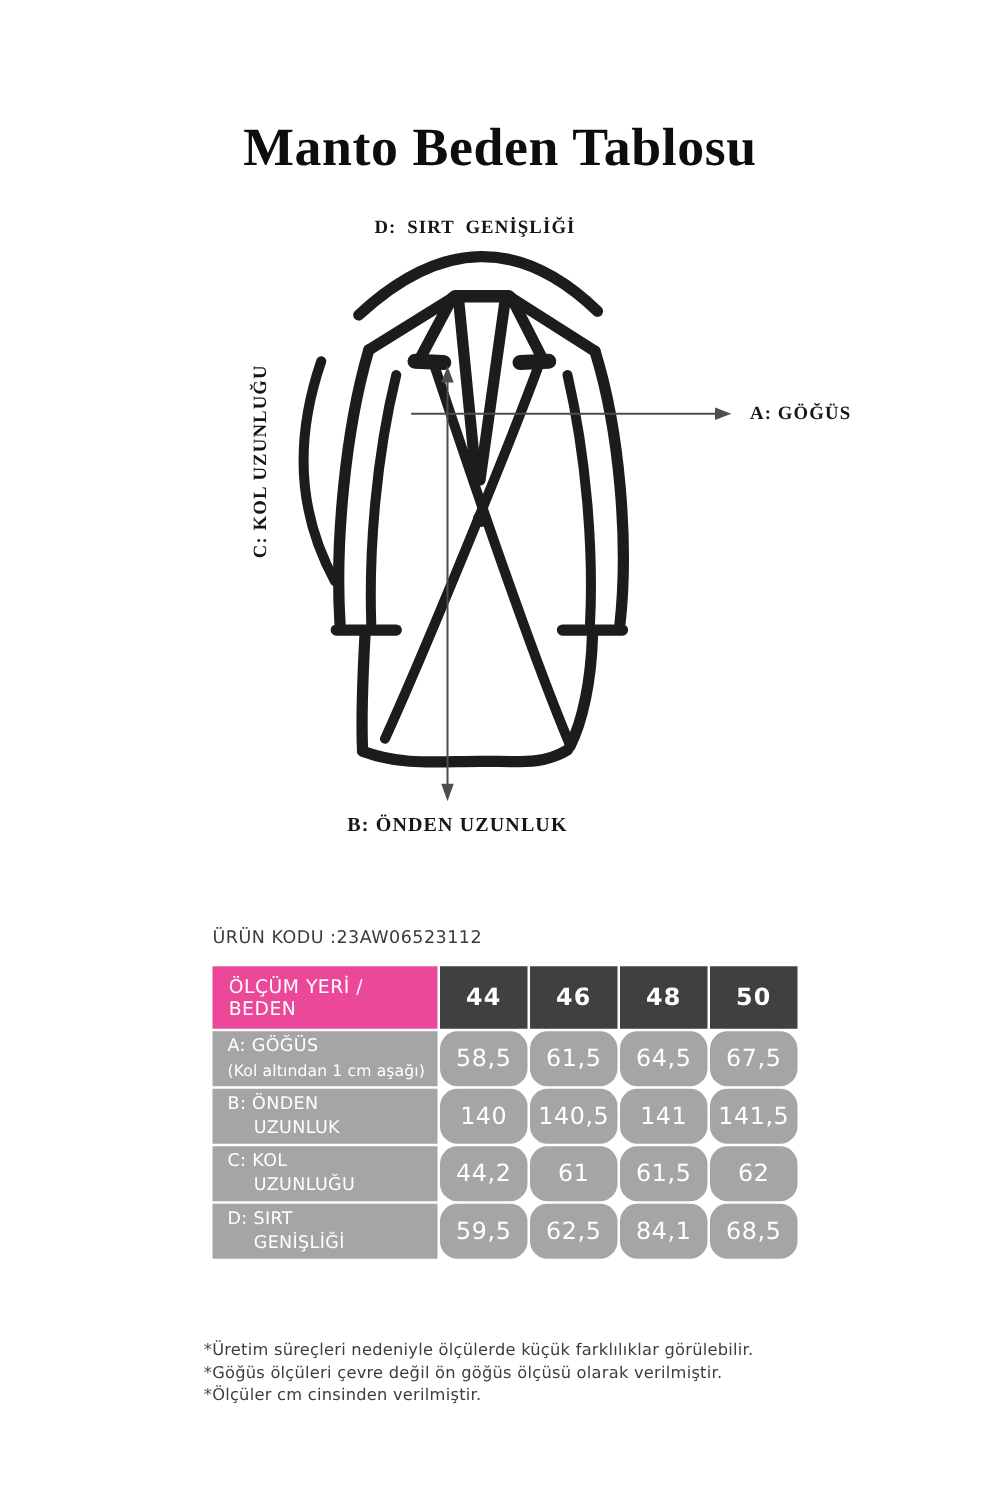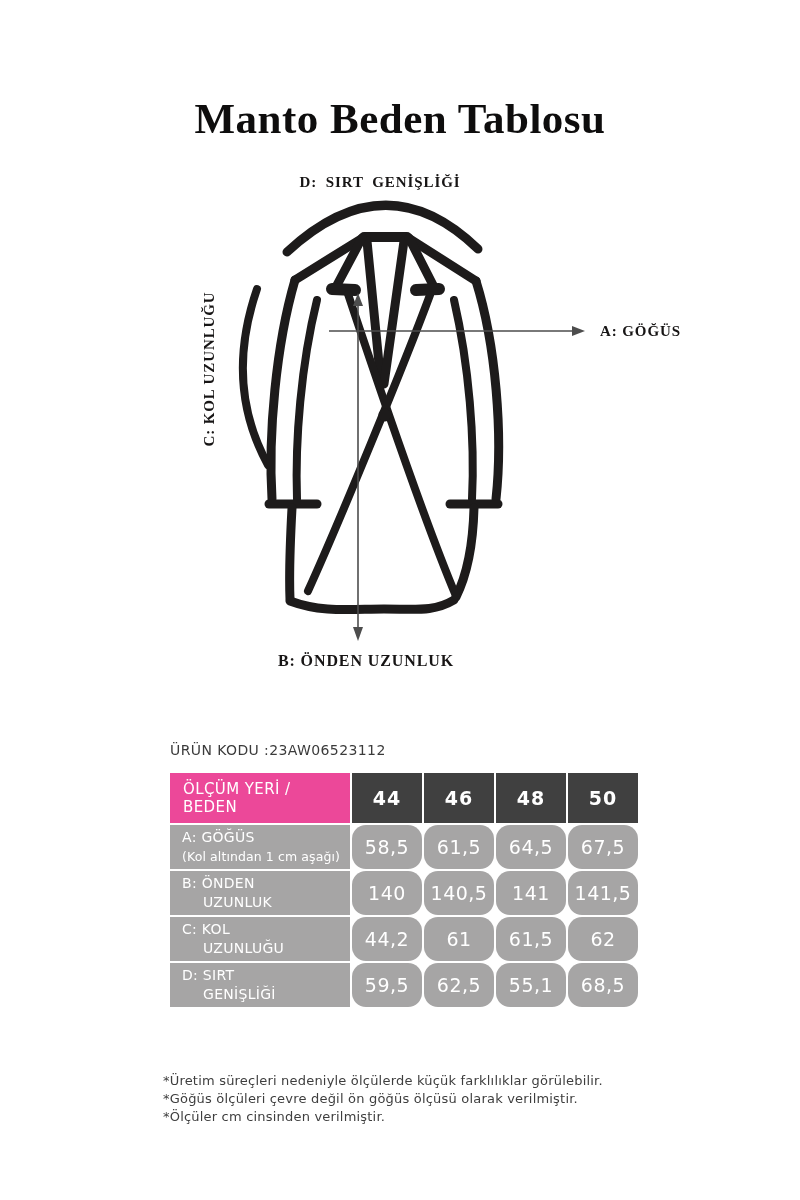--- a/index.html
+++ b/index.html
@@ -149,21 +149,21 @@
       <td class="num">61,5</td>
       <td class="num">62</td>
     </tr>
         <tr>
       <td class="label-cell">
         <span class="line1">D: SIRT</span>
         <span class="line2 indent">GENİŞLİĞİ</span>
       </td>
       <td class="num">59,5</td>
       <td class="num">62,5</td>
-      <td class="num">55,1</td>
+      <td class="num">84,1</td>
       <td class="num">68,5</td>
     </tr>
       </tbody>
   </table>
 
   <div class="footnotes">
       <div class="footnote">*Üretim süreçleri nedeniyle ölçülerde küçük farklılıklar görülebilir.</div>
       <div class="footnote">*Göğüs ölçüleri çevre değil ön göğüs ölçüsü olarak verilmiştir.</div>
       <div class="footnote">*Ölçüler cm cinsinden verilmiştir.</div>
     </div>

